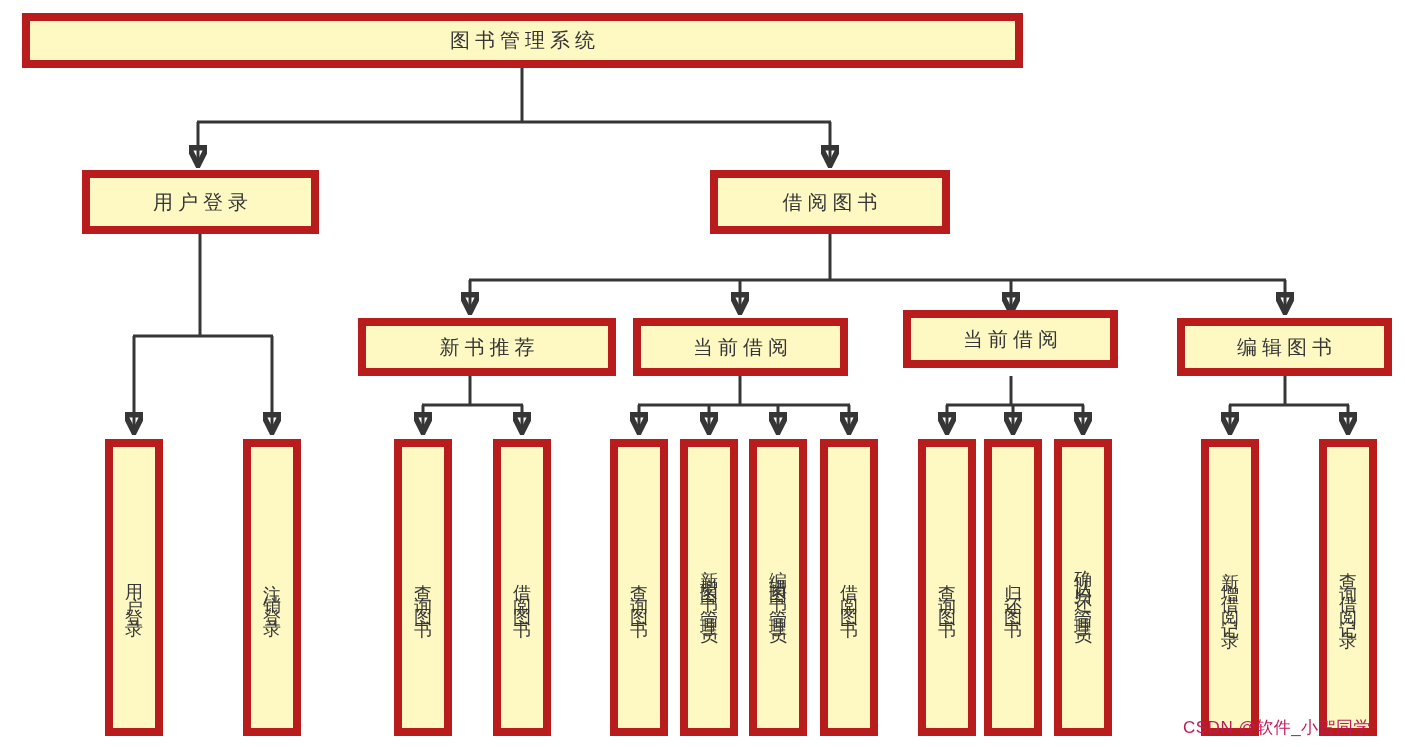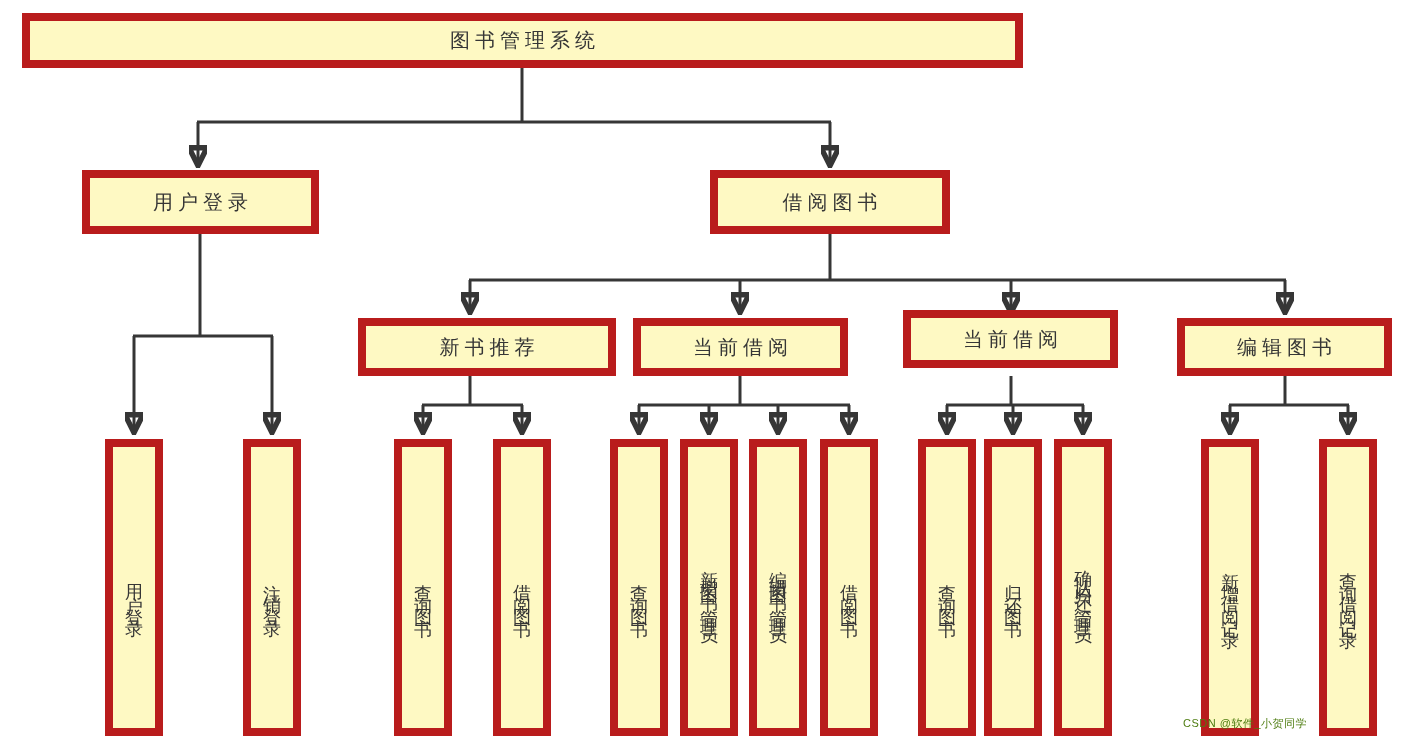--- a/index.html
+++ b/index.html
@@ -16,21 +16,21 @@
   .node.h span{
     font-size:20px;letter-spacing:5px;padding-left:5px;white-space:nowrap;
   }
   .node.leaf span{
     writing-mode:vertical-rl;text-orientation:mixed;
     font-size:18px;letter-spacing:12px;padding-top:12px;white-space:nowrap;
   }
   .node.leaf span.long{letter-spacing:8px;padding-top:8px;}
   .watermark{
     position:absolute;left:1183px;top:716px;z-index:5;
-    font-size:11px;letter-spacing:0.5px;color:#4d7c0f;white-space:nowrap;
+    font-size:17px;letter-spacing:0.5px;color:#be185d;white-space:nowrap;
   }
 </style>
 </head>
 <body>
 
 <div class="canvas">
 
   <svg class="wires" xmlns="http://www.w3.org/2000/svg" viewBox="0 0 1405 747">
     <defs>
       <marker id="arw" viewBox="0 0 10 10" refX="8.5" refY="5" markerWidth="7.5" markerHeight="6" orient="auto" markerUnits="strokeWidth">

